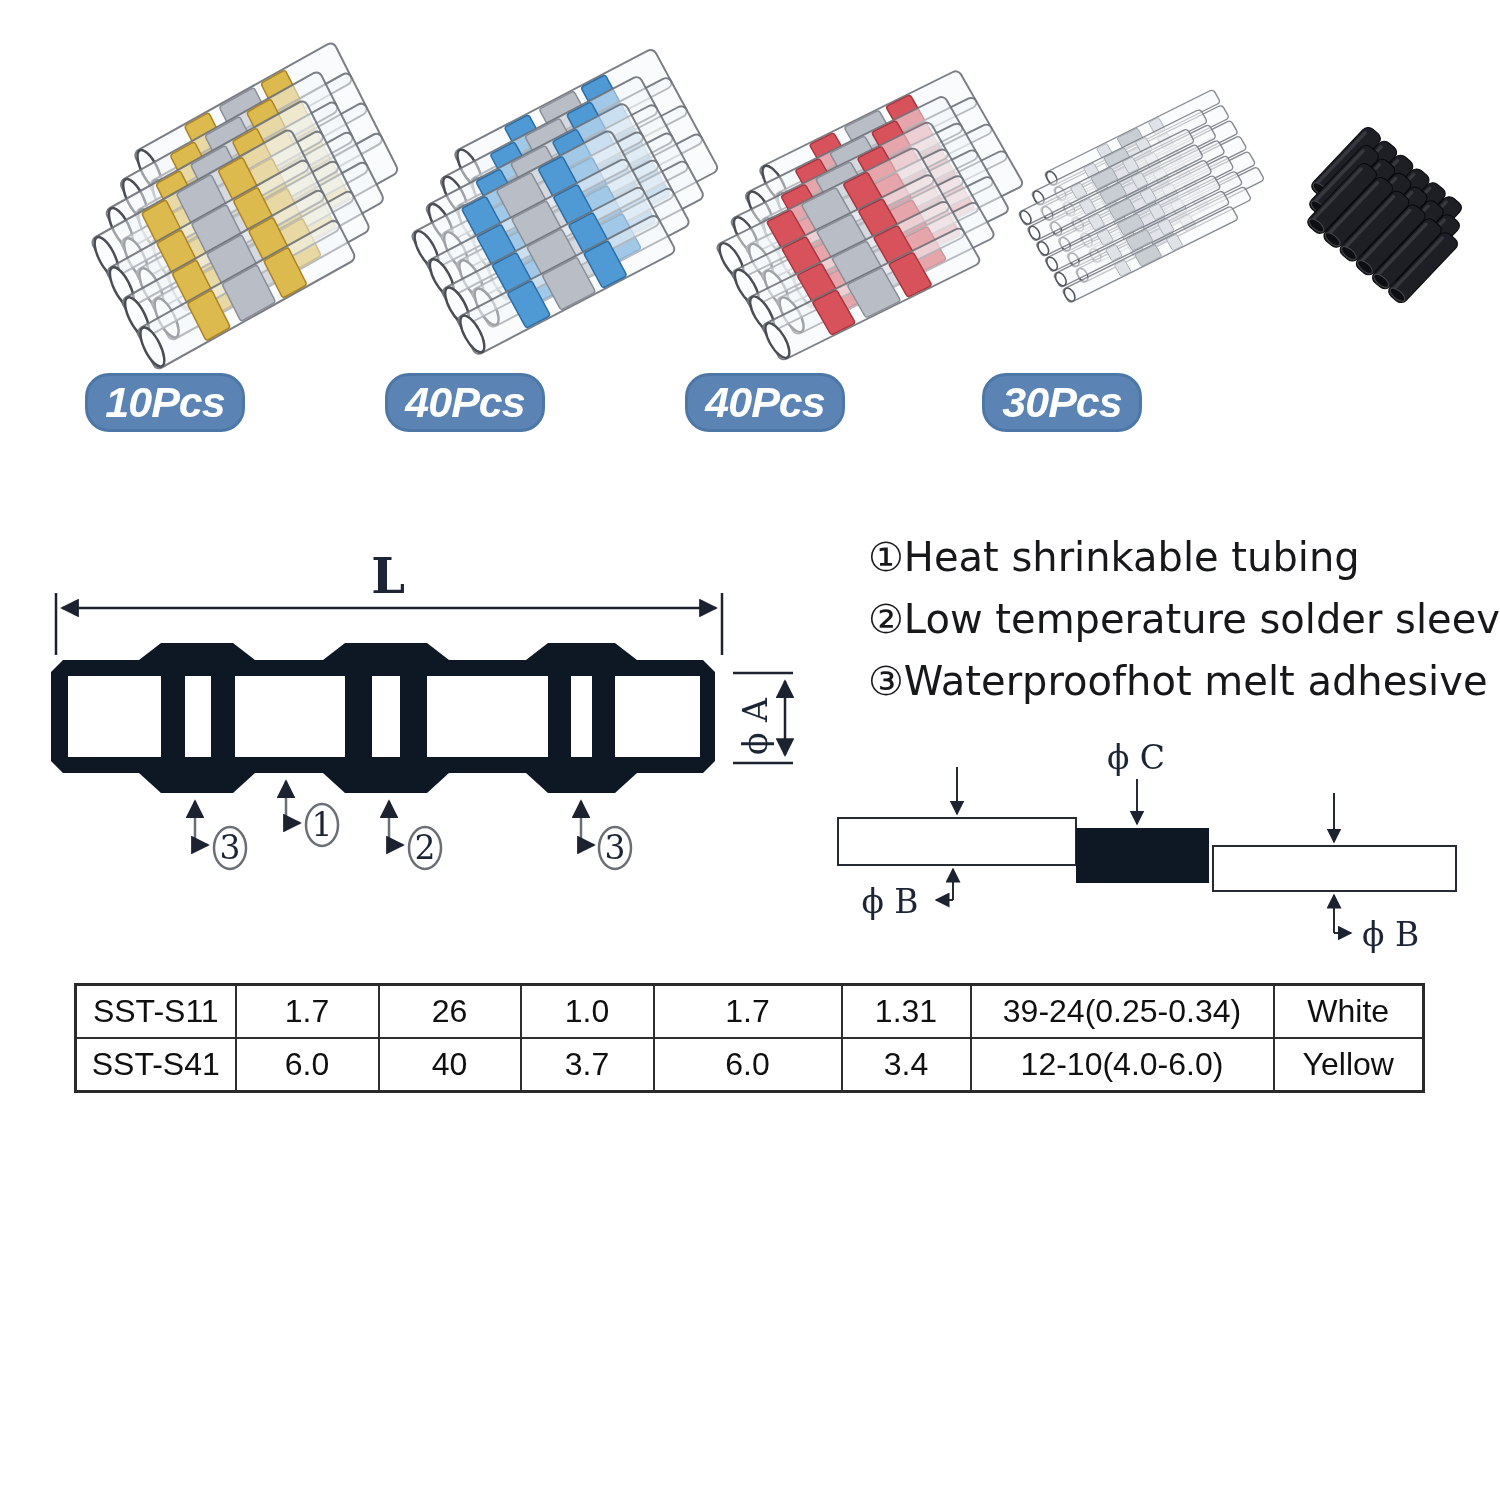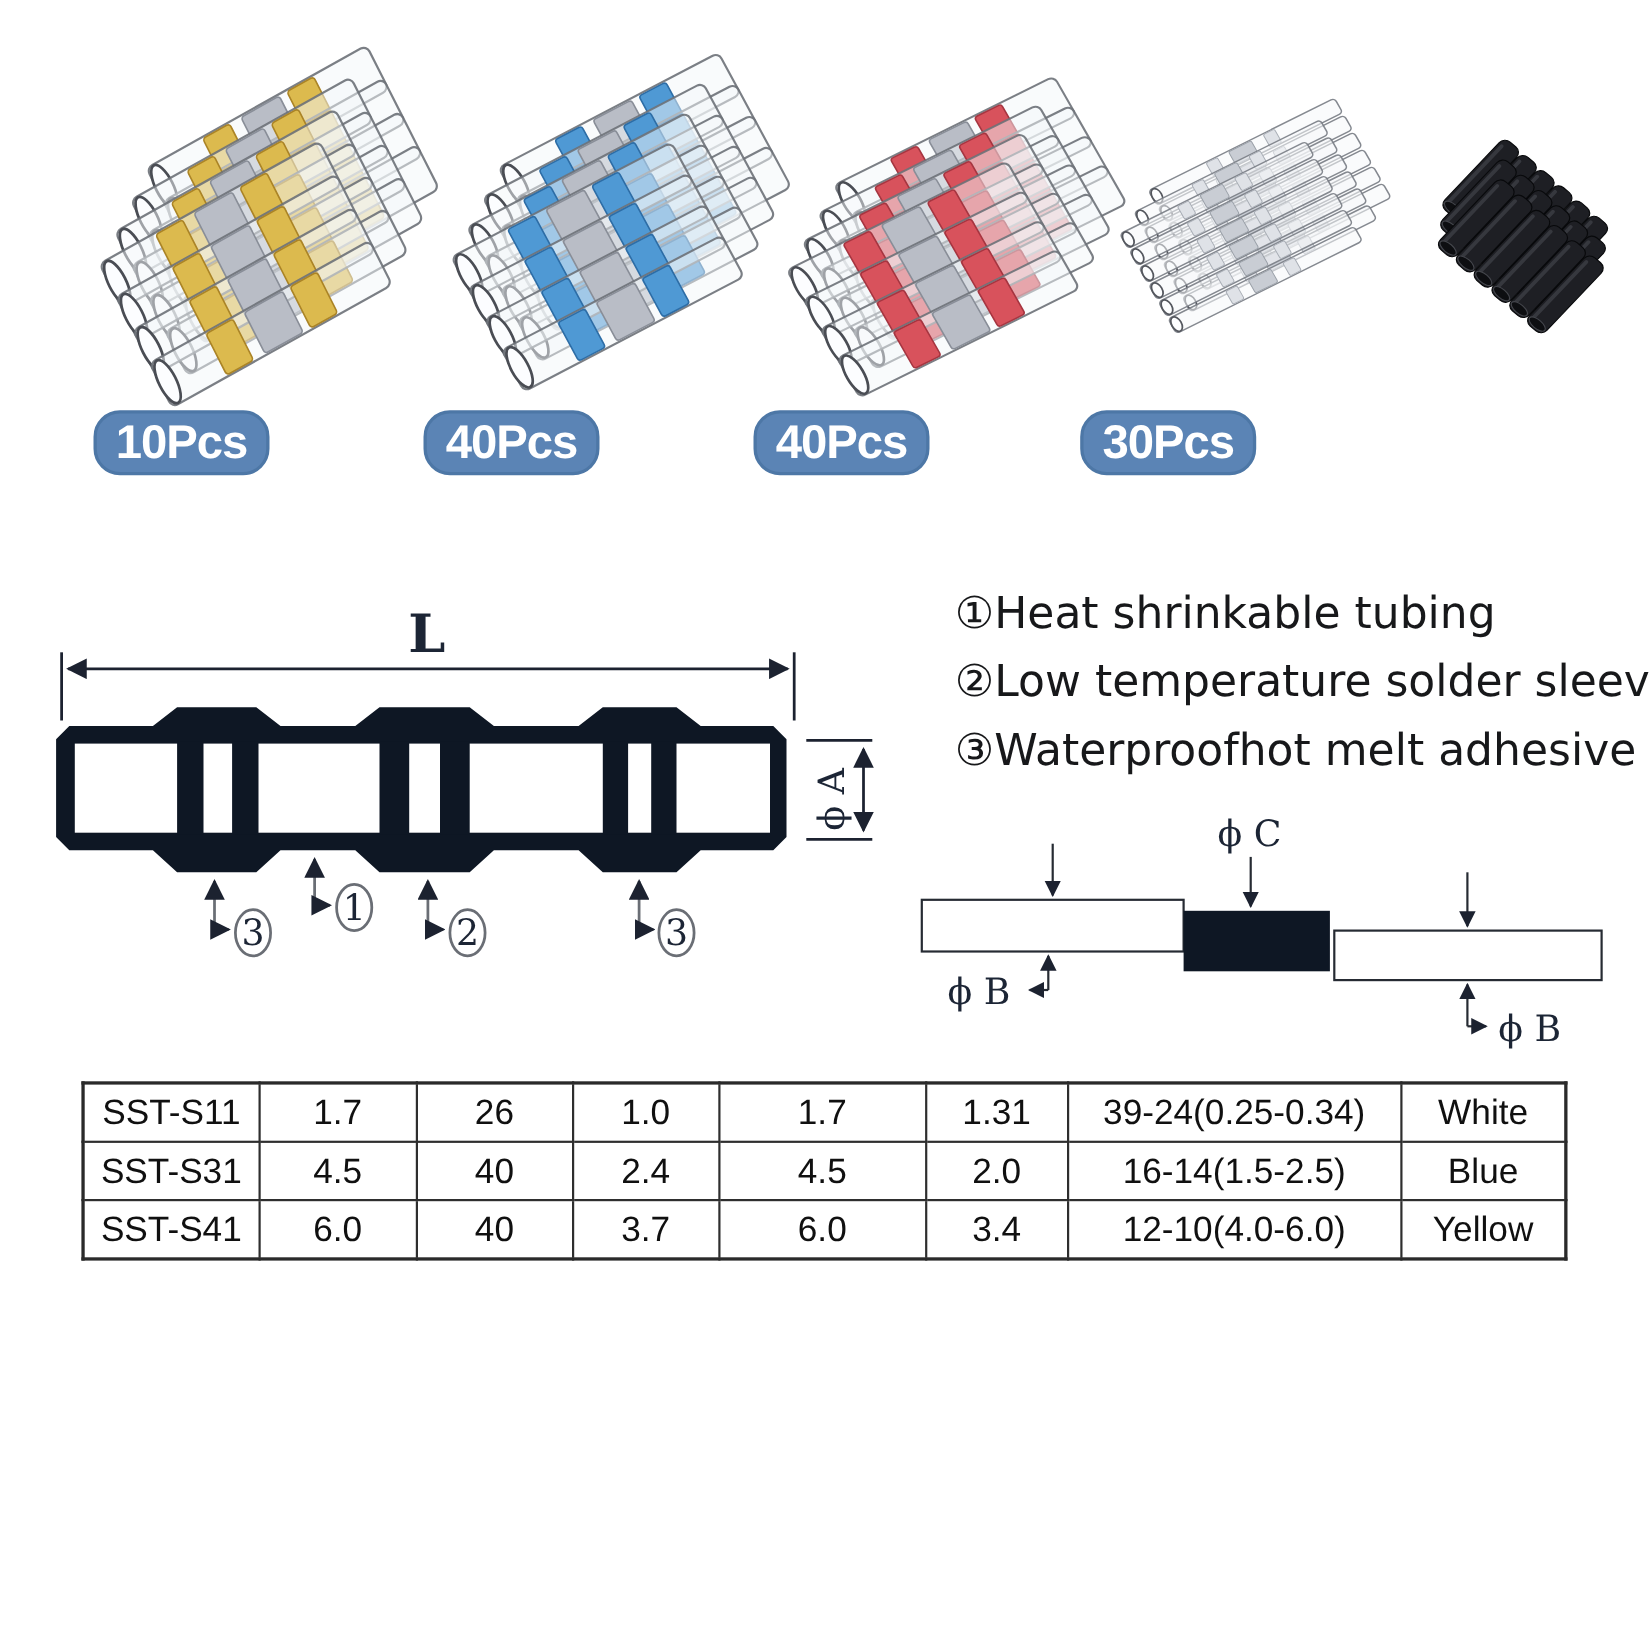--- a/index.html
+++ b/index.html
@@ -3,21 +3,21 @@
 <meta charset="utf-8">
 <style>
   html,body{margin:0;padding:0;background:#ffffff;}
   .canvas{position:relative;width:1500px;height:1500px;background:#fff;overflow:hidden;
           font-family:"Liberation Sans","DejaVu Sans",sans-serif;}
   .cluster{position:absolute;overflow:visible;}
   .badge{position:absolute;width:160px;height:59px;border-radius:24px;
          background:#5b84b5;border:3px solid #4d77a6;box-sizing:border-box;
          display:flex;align-items:center;justify-content:center;
          color:#ffffff;font-weight:bold;font-size:43px;letter-spacing:-1px;
-         font-family:"Liberation Sans","DejaVu Sans",sans-serif;}
+         font-family:"Liberation Sans","DejaVu Sans",sans-serif;font-style:italic;}
   .diagram-svg{position:absolute;left:30px;top:515px;width:1440px;height:450px;overflow:visible;}
   .diagram-svg text{font-family:"DejaVu Serif","DejaVu Sans",serif;fill:#1c2535;}
   .diagram-svg text.legend{font-family:"DejaVu Sans","Liberation Sans",sans-serif;
                            font-size:40px;fill:#17181a;}
   .dim-label{font-size:33px;}
   .callout-num{font-size:33px;fill:#2b2f36;}
   .l-label{font-size:48px;font-weight:bold;fill:#1a36c2;}
   .tbl-wrap{position:absolute;left:74px;top:983px;}
   table.spec{border-collapse:collapse;table-layout:fixed;width:1348px;
              font-size:32px;color:#101010;}
@@ -276,30 +276,20 @@
         <td>SST-S11</td>
         <td>1.7</td>
         <td>26</td>
         <td>1.0</td>
         <td>1.7</td>
         <td>1.31</td>
         <td>39-24(0.25-0.34)</td>
         <td>White</td>
       </tr>
       <tr class="d">
-        <td>SST-S31</td>
-        <td>4.5</td>
-        <td>40</td>
-        <td>2.4</td>
-        <td>4.5</td>
-        <td>2.0</td>
-        <td>16-14(1.5-2.5)</td>
-        <td>Blue</td>
-      </tr>
-      <tr class="d">
         <td>SST-S41</td>
         <td>6.0</td>
         <td>40</td>
         <td>3.7</td>
         <td>6.0</td>
         <td>3.4</td>
         <td>12-10(4.0-6.0)</td>
         <td>Yellow</td>
       </tr>
     </tbody>

